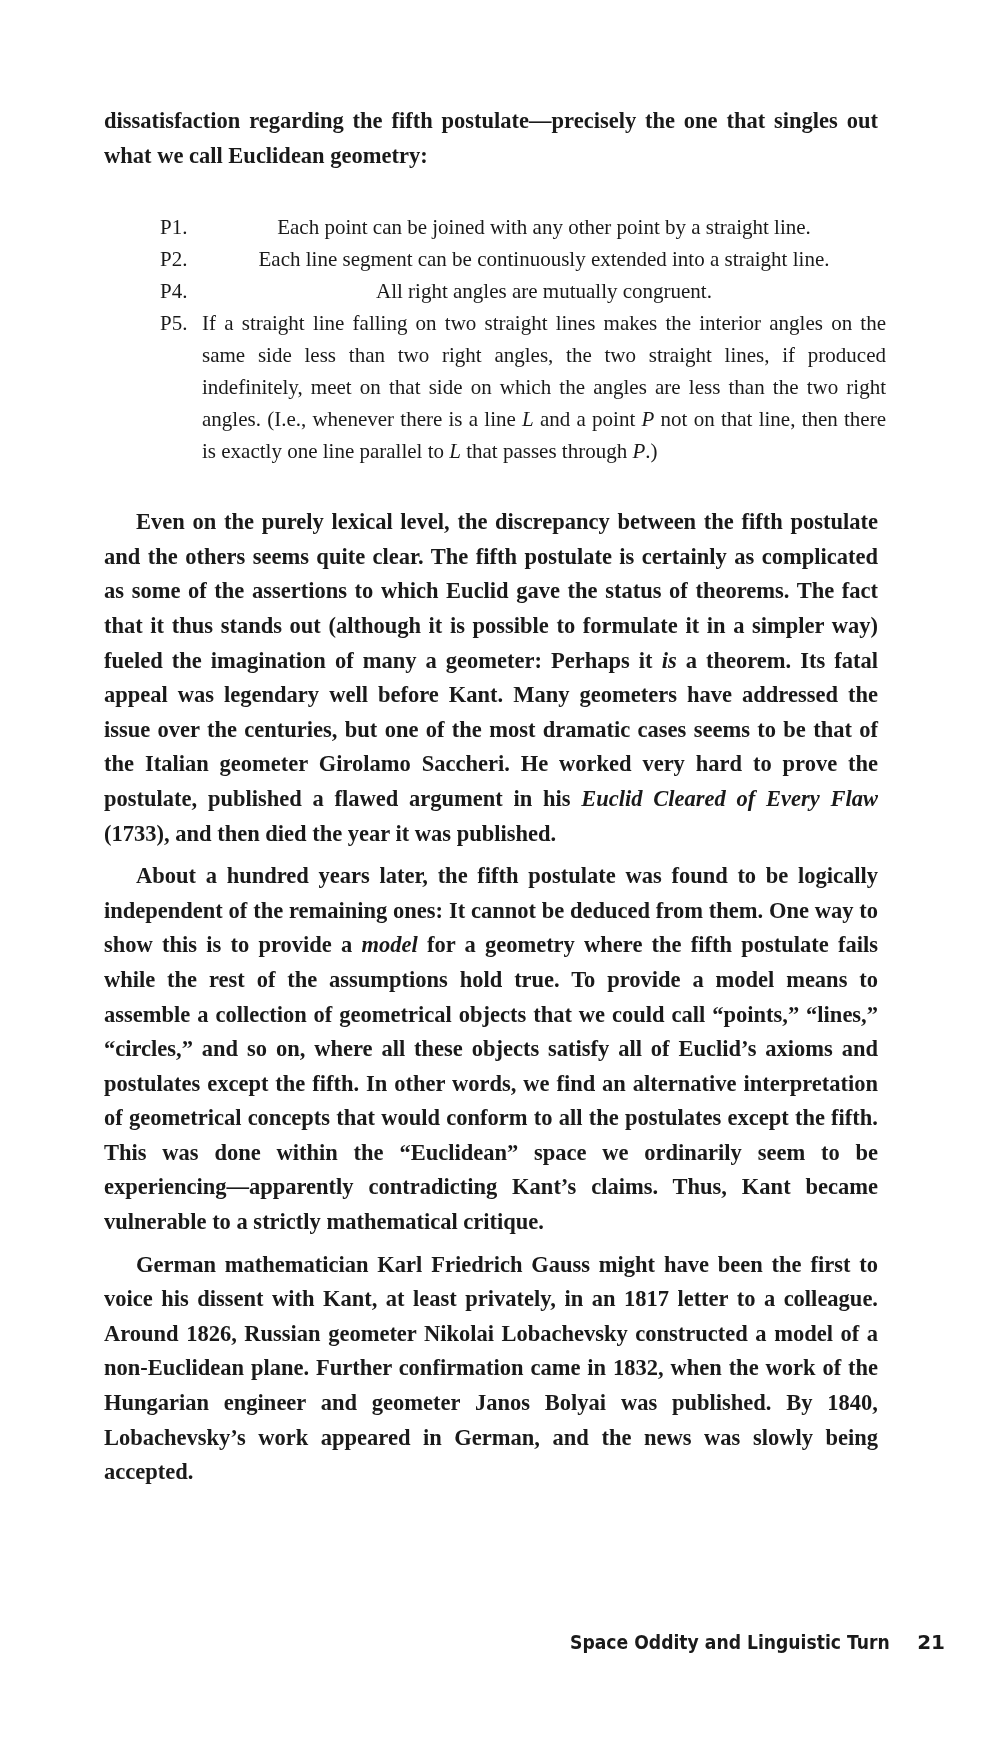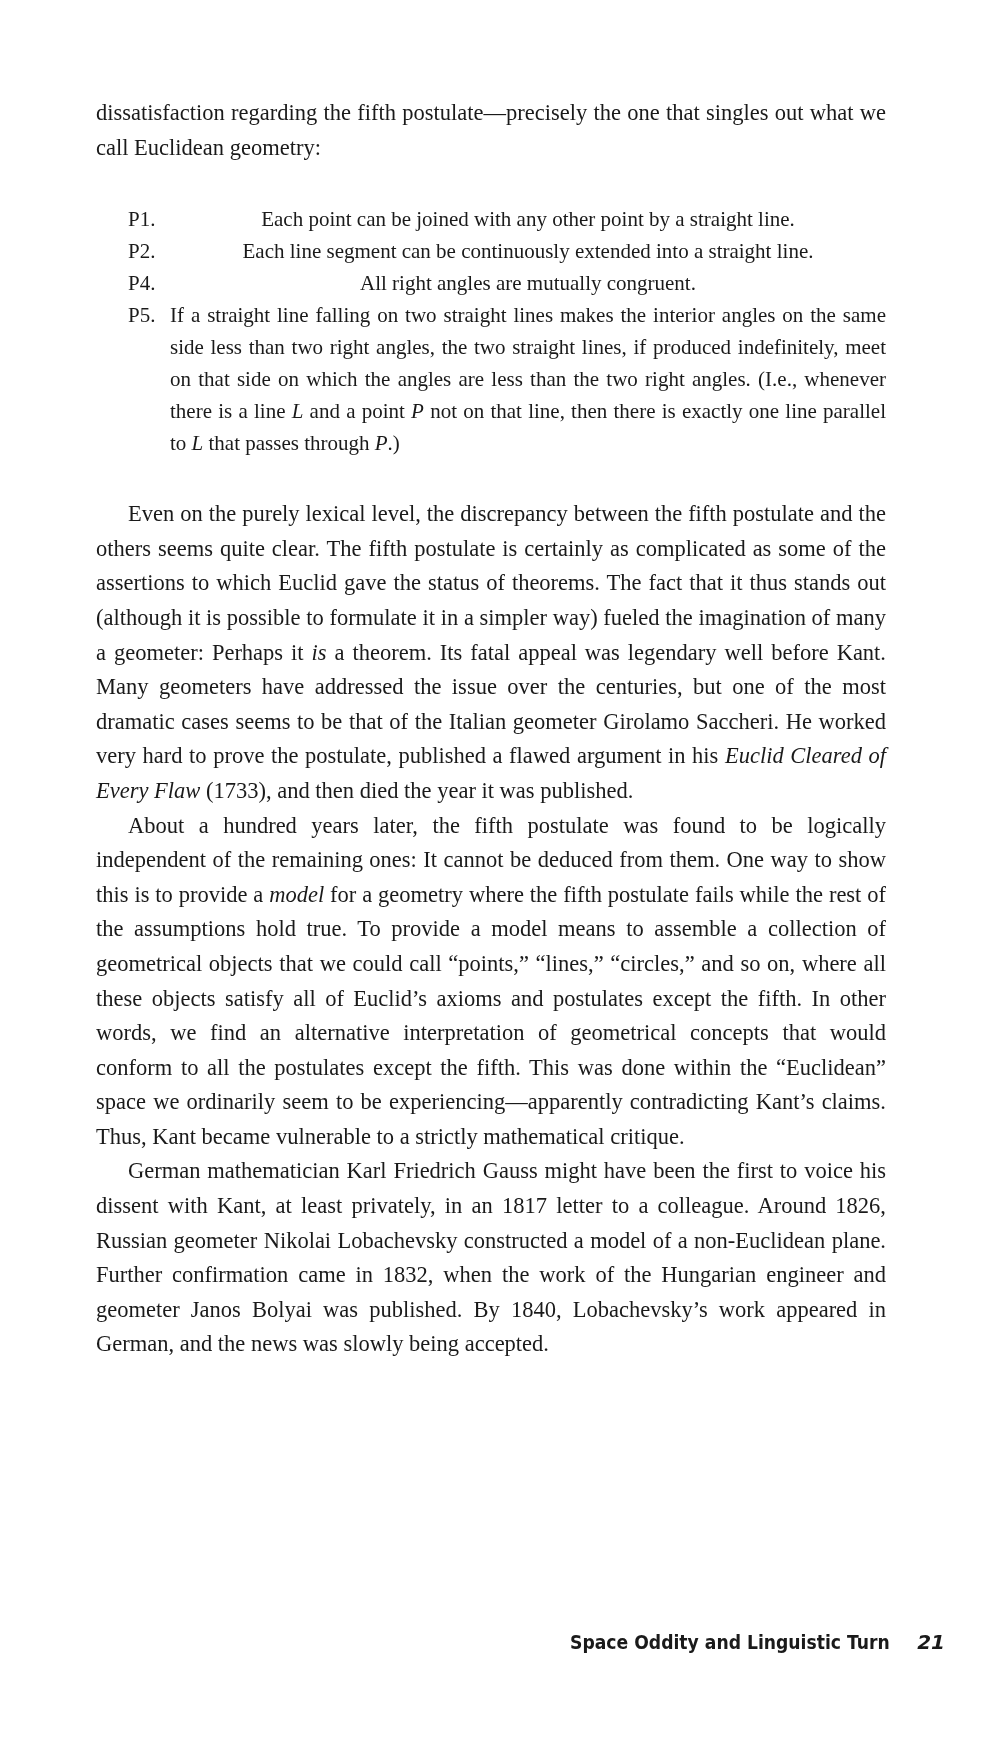--- a/index.html
+++ b/index.html
@@ -3,35 +3,35 @@
 <meta charset="utf-8">
 <style>
   html, body { margin: 0; padding: 0; background: #ffffff; }
   body { width: 982px; height: 1750px; position: relative; overflow: hidden; }
   .page {
     position: absolute; left: 96px; top: 96px; width: 790px;
     font-family: "Liberation Serif", "DejaVu Serif", serif;
     font-size: 22.5px; line-height: 34.6px; color: #1a1a1a;
     text-align: justify;
   }
-  .page p { margin: 0; }
+  .page p { margin: 8px; font-weight: bold; }
   .p-indent { text-indent: 32px; }
   .postulates { margin: 38px 0 38px 32px; padding: 0; list-style: none; font-size: 21px; line-height: 32px; }
   .postulates li { display: flex; }
-  .postulates .num { width: 42px; flex-shrink: 0; }
+  .postulates .num { width: 42px; flex-shrink: 0; margin-left: 32px; }
   .postulates .txt { flex: 1; text-align: center; }
   .postulates .txt.just { text-align: justify; }
   i { font-style: italic; }
   .footer {
     position: absolute; top: 1630px; left: 4px; width: 982px; height: 40px;
     font-family: "DejaVu Sans", "Liberation Sans", sans-serif;
     font-weight: bold; font-size: 20px; color: #1a1a1a;
   }
   .footer .title { position: absolute; right: 96px; top: 0; transform: scaleX(0.86); transform-origin: right; }
-  .footer .pnum { position: absolute; right: 41px; top: 0; font-style: italic; }
+  .footer .pnum { position: absolute; right: 41px; top: 0; }
 </style>
 </head>
 <body>
 
 <div class="page">
   <p>dissatisfaction regarding the fifth postulate—precisely the one that singles out what we call Euclidean geometry:</p>
 
   <ul class="postulates">
     <li>
       <span class="num">P1.</span>

